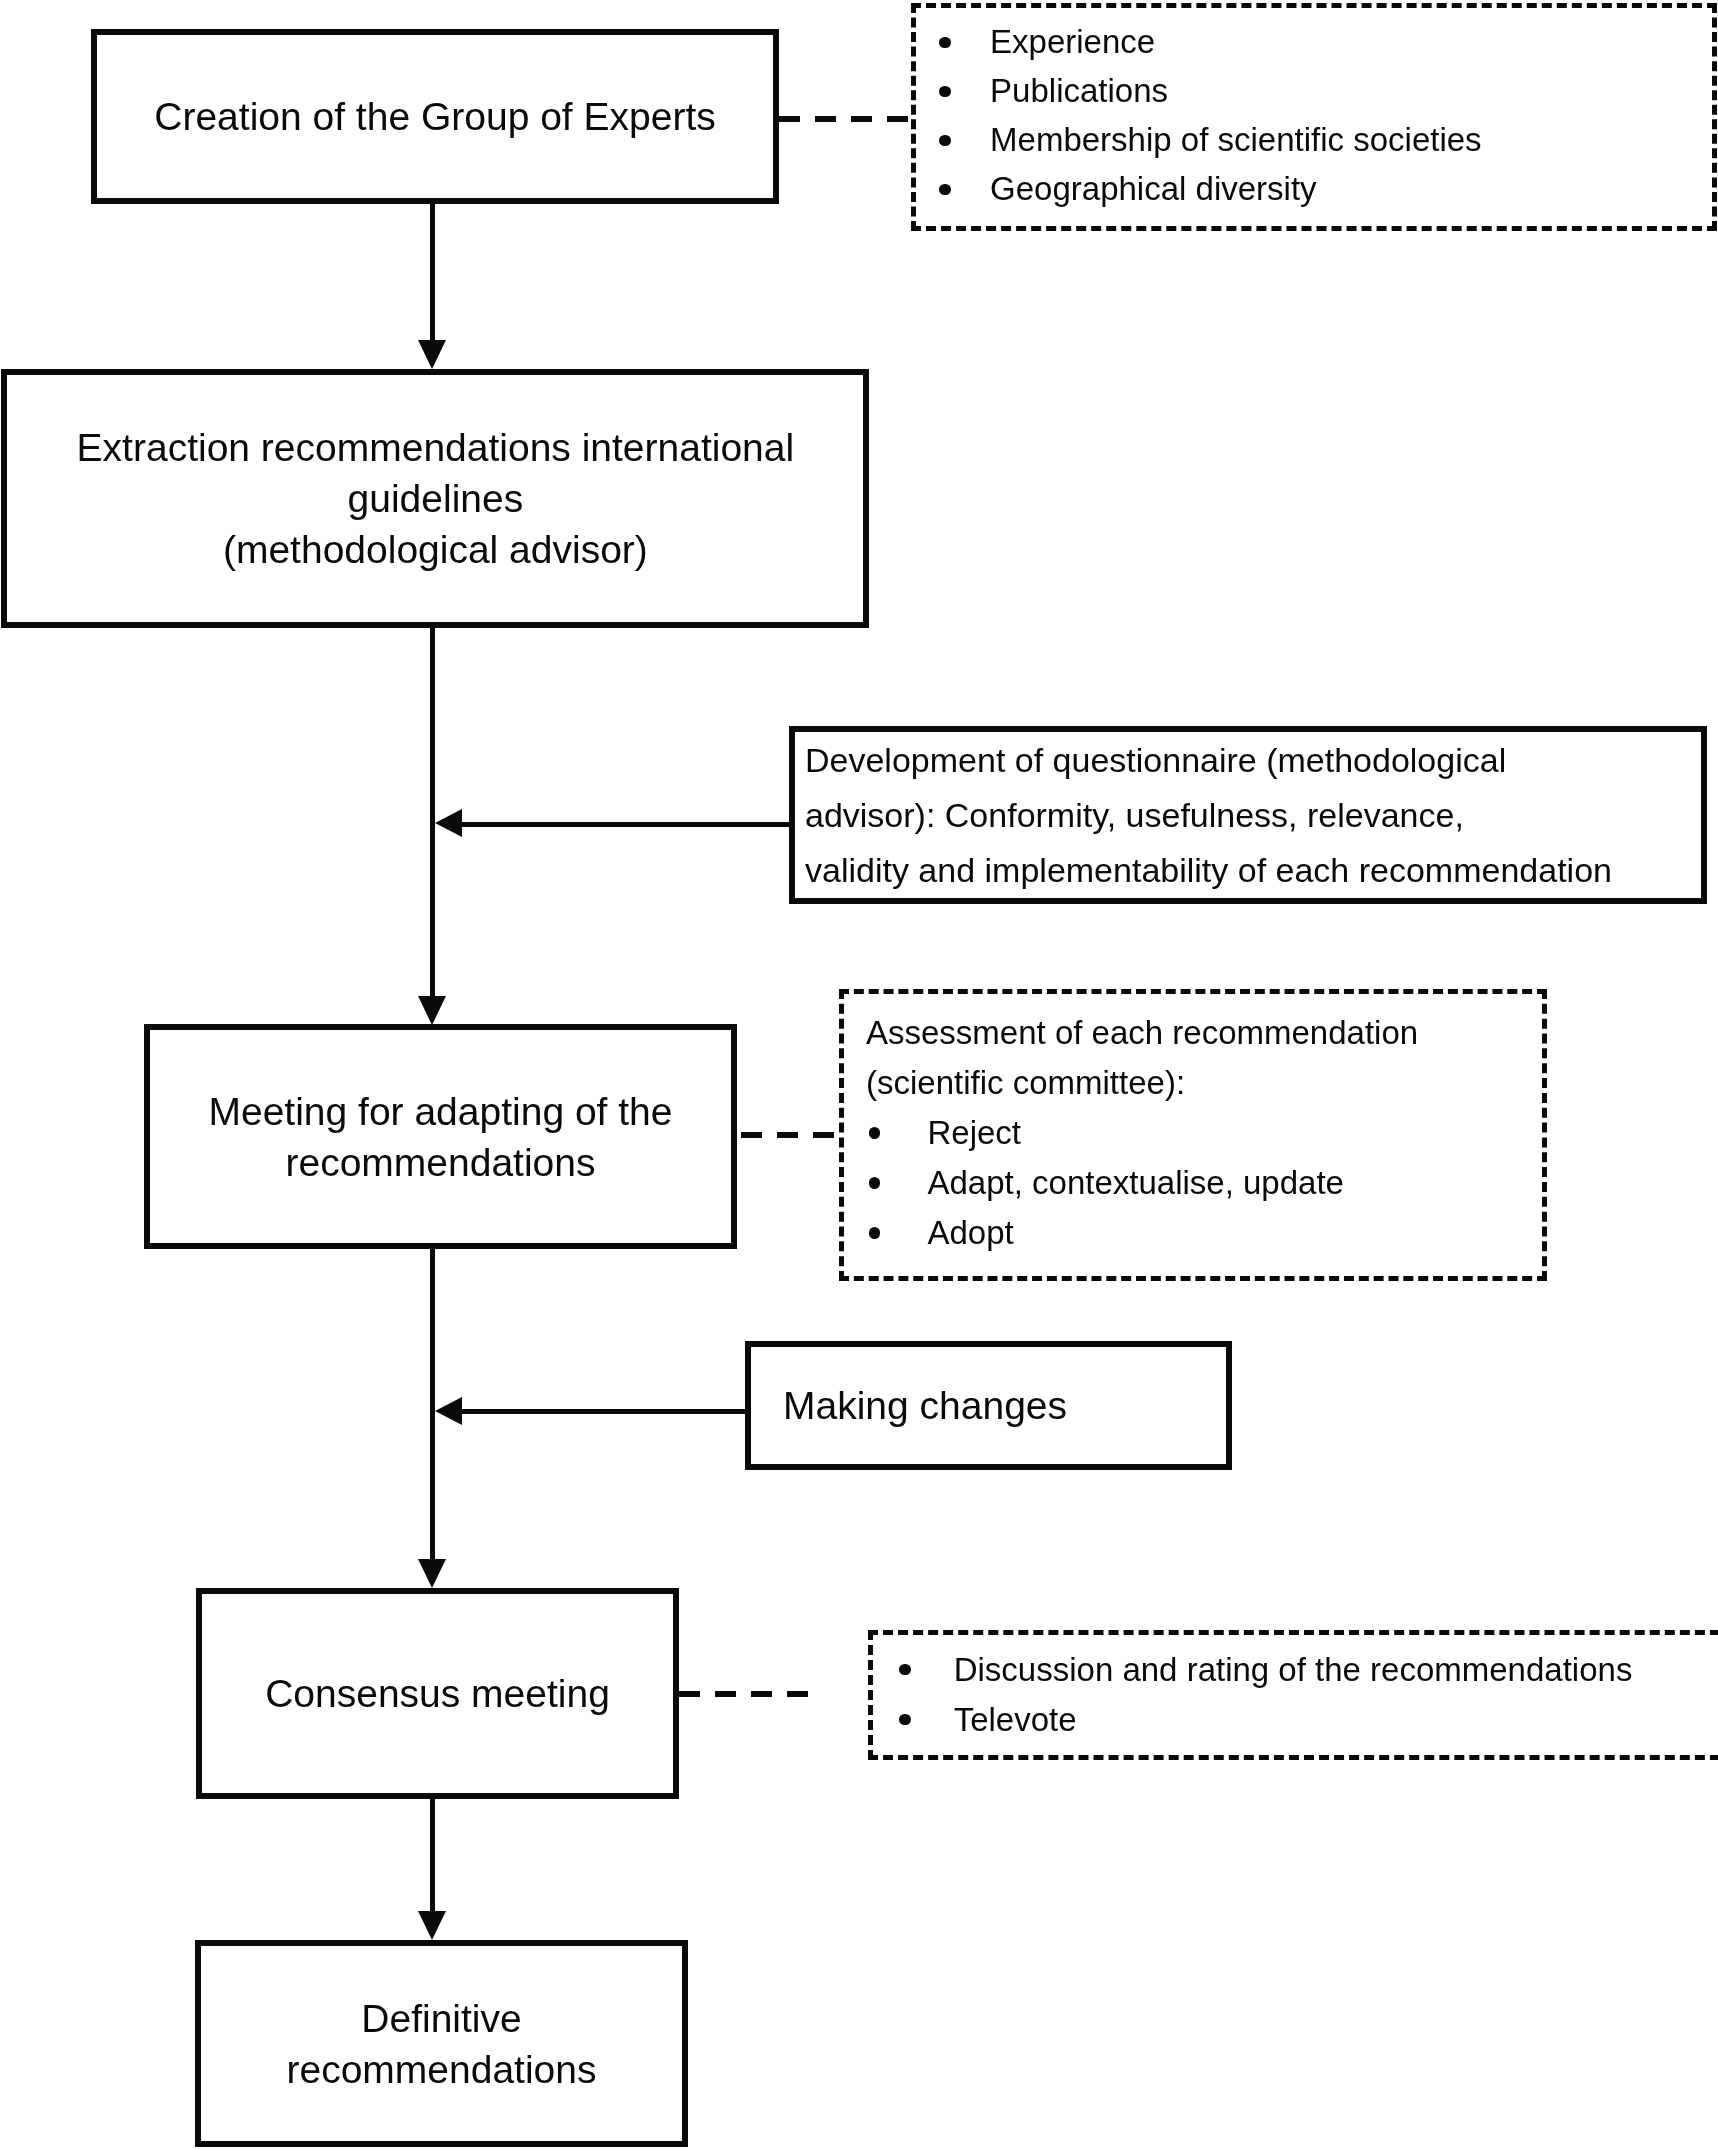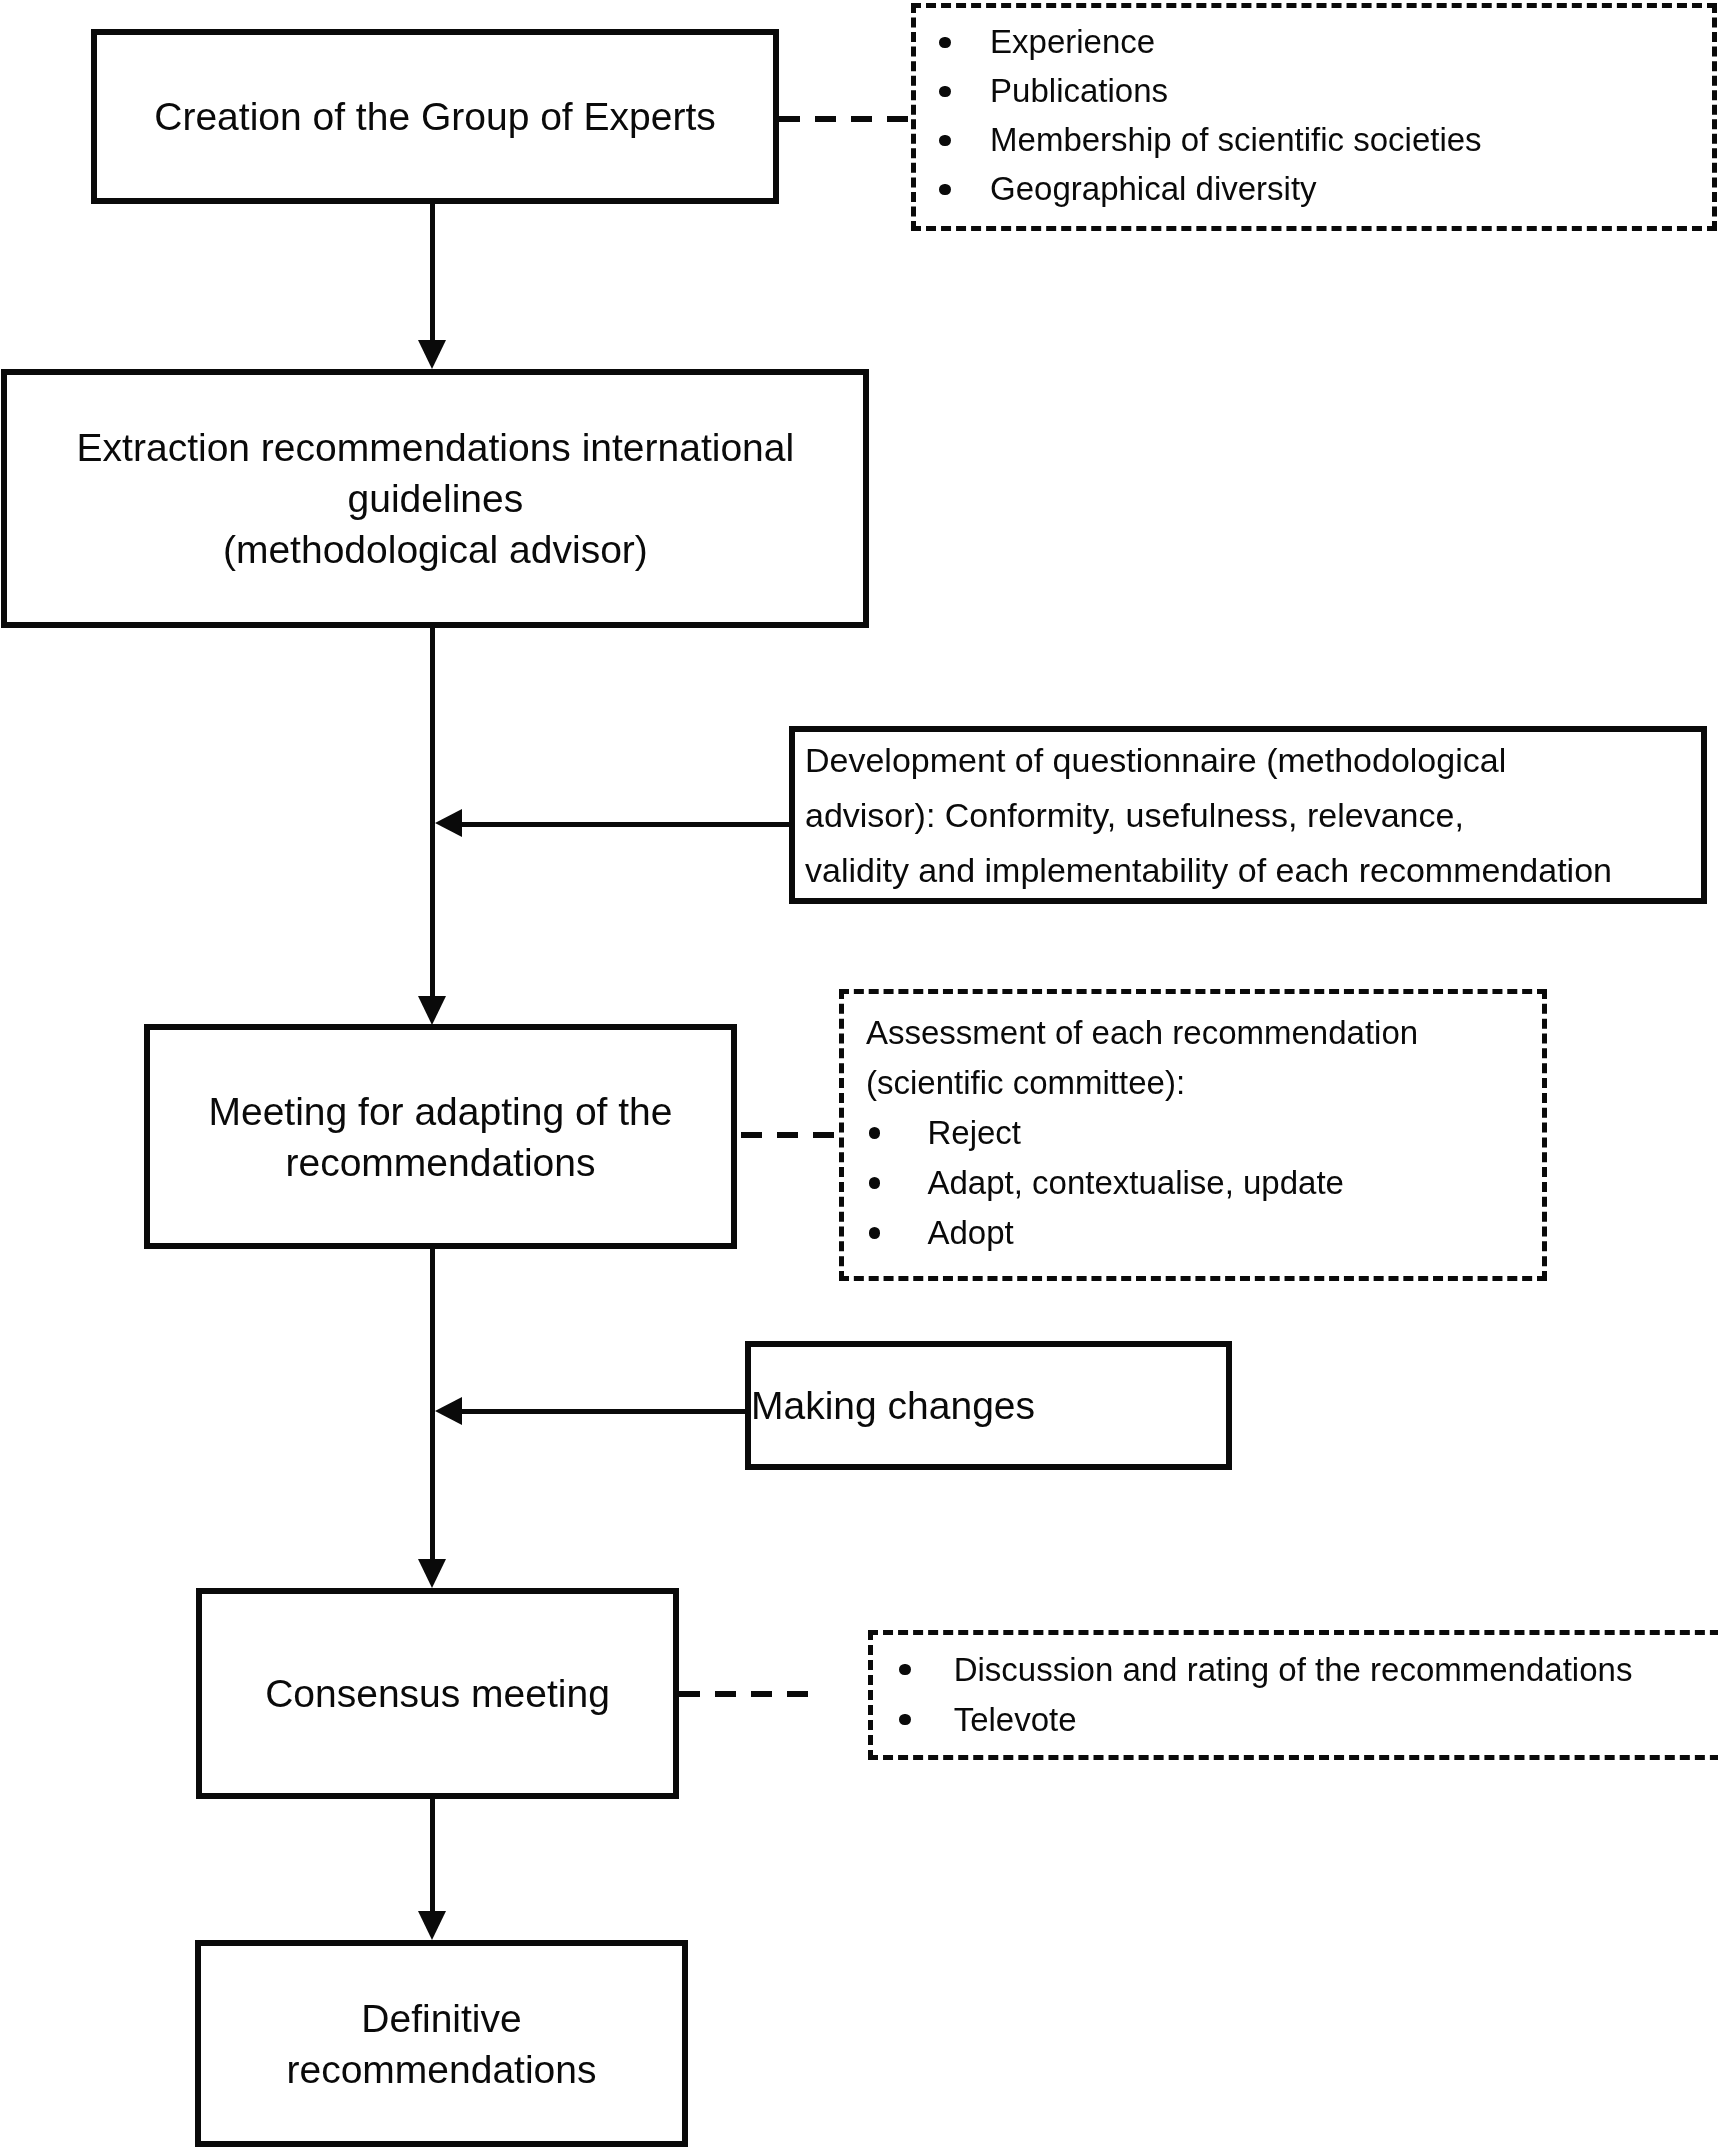--- a/index.html
+++ b/index.html
@@ -86,21 +86,21 @@
   #box-consensus  { left: 196px;  top: 1588px; width: 483px;  height: 211px; }
   #box-definitive { left: 195px;  top: 1940px; width: 493px;  height: 207px; }
 
   
   #box-development {
     left: 789px; top: 726px; width: 918px; height: 178px;
     padding-left: 10px; font-size: 34px; line-height: 55px;
   }
   #box-making {
     left: 745px; top: 1341px; width: 487px; height: 129px;
-    line-height: 54px;
+    padding-left: 32px; line-height: 54px;
   }
 
   
   #dash-experts { left: 911px; top: 3.4px; width: 806px; height: 228px; }
   #dash-experts ul { padding: 9.6px 6.9px 0 23.4px; }
   #dash-experts li { height: 49px; }
   #dash-experts .dot { margin-right: 39px; }
 
   #dash-assessment { left: 839px; top: 989px; width: 708px; height: 292px; padding: 13.8px 6.9px 0 22px; box-sizing: border-box; }
   #dash-assessment .line-span { line-height: 50px; }

